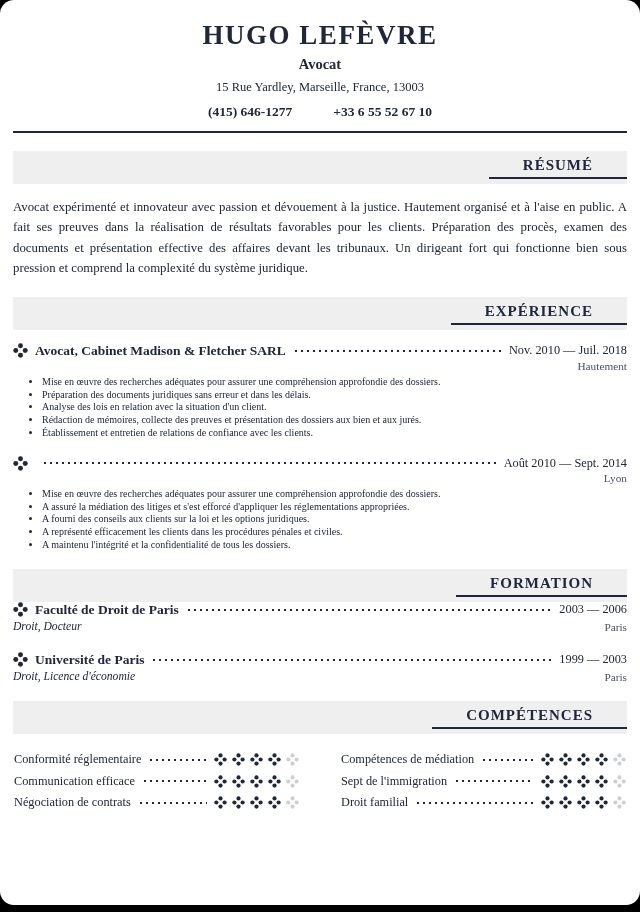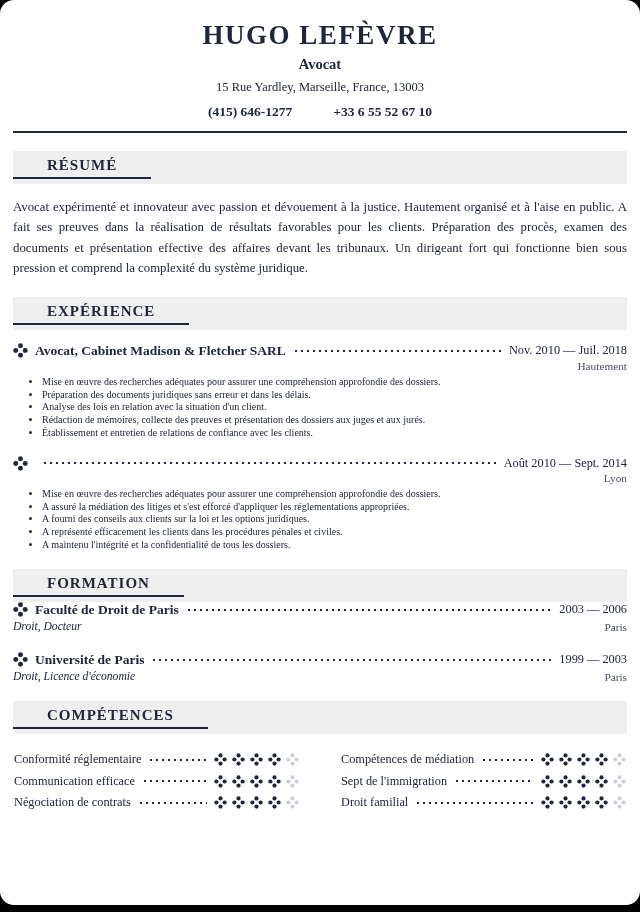--- a/index.html
+++ b/index.html
@@ -20,21 +20,21 @@
     padding:12px 13px 0;
   }
   
   .header{text-align:center;}
   .name{font-size:27px;font-weight:bold;letter-spacing:1.5px;margin:8px 0 5px;}
   .candidate-title{font-size:14.5px;font-weight:bold;margin-bottom:7px;}
   .address{font-size:12.5px;margin-bottom:9px;}
   .phones{display:flex;justify-content:center;gap:41px;font-size:13.5px;font-weight:bold;}
   .rule{border:none;border-top:2px solid var(--navy);margin:11px 0 0;}
   
-  .banner{background:var(--gray-banner);text-align:left;padding:5px 0 5px;margin-top:18px;}
+  .banner{background:var(--gray-banner);text-align:right;padding:5px 0 5px;margin-top:18px;}
   .banner h2{
     display:inline-block;margin:0;font-size:15px;font-weight:bold;letter-spacing:1px;
     padding:0 34px 3px;border-bottom:2px solid var(--navy);
   }
   
   .summary{font-size:12.8px;line-height:1.6;text-align:justify;margin:13px 0 0;}
   
   .entry{margin-top:13px;}
   .entry-head{display:flex;align-items:center;}
   .entry-icon{flex:0 0 auto;display:inline-flex;margin-right:7px;color:var(--navy);}
@@ -105,21 +105,21 @@
         </span>
         <span class="entry-title">Avocat, Cabinet Madison &amp; Fletcher SARL</span>
         <span class="leader"></span>
         <span class="entry-dates">Nov. 2010 — Juil. 2018</span>
       </div>
       <div class="entry-loc">Hautement</div>
       <ul class="bullets">
         <li>Mise en œuvre des recherches adéquates pour assurer une compréhension approfondie des dossiers.</li>
         <li>Préparation des documents juridiques sans erreur et dans les délais.</li>
         <li>Analyse des lois en relation avec la situation d'un client.</li>
-        <li>Rédaction de mémoires, collecte des preuves et présentation des dossiers aux juges et aux jurés.</li>
+        <li>Rédaction de mémoires, collecte des preuves et présentation des dossiers aux bien et aux jurés.</li>
         <li>Établissement et entretien de relations de confiance avec les clients.</li>
       </ul>
     </div>
 
     <div class="entry" style="margin-top:17px;">
       <div class="entry-head">
         <span class="entry-icon">
           <svg width="15" height="15" viewBox="0 0 13 13">
               <circle cx="6.5" cy="2.4" r="2.15" fill="currentColor"></circle>
               <circle cx="2.4" cy="6.5" r="2.15" fill="currentColor"></circle>

